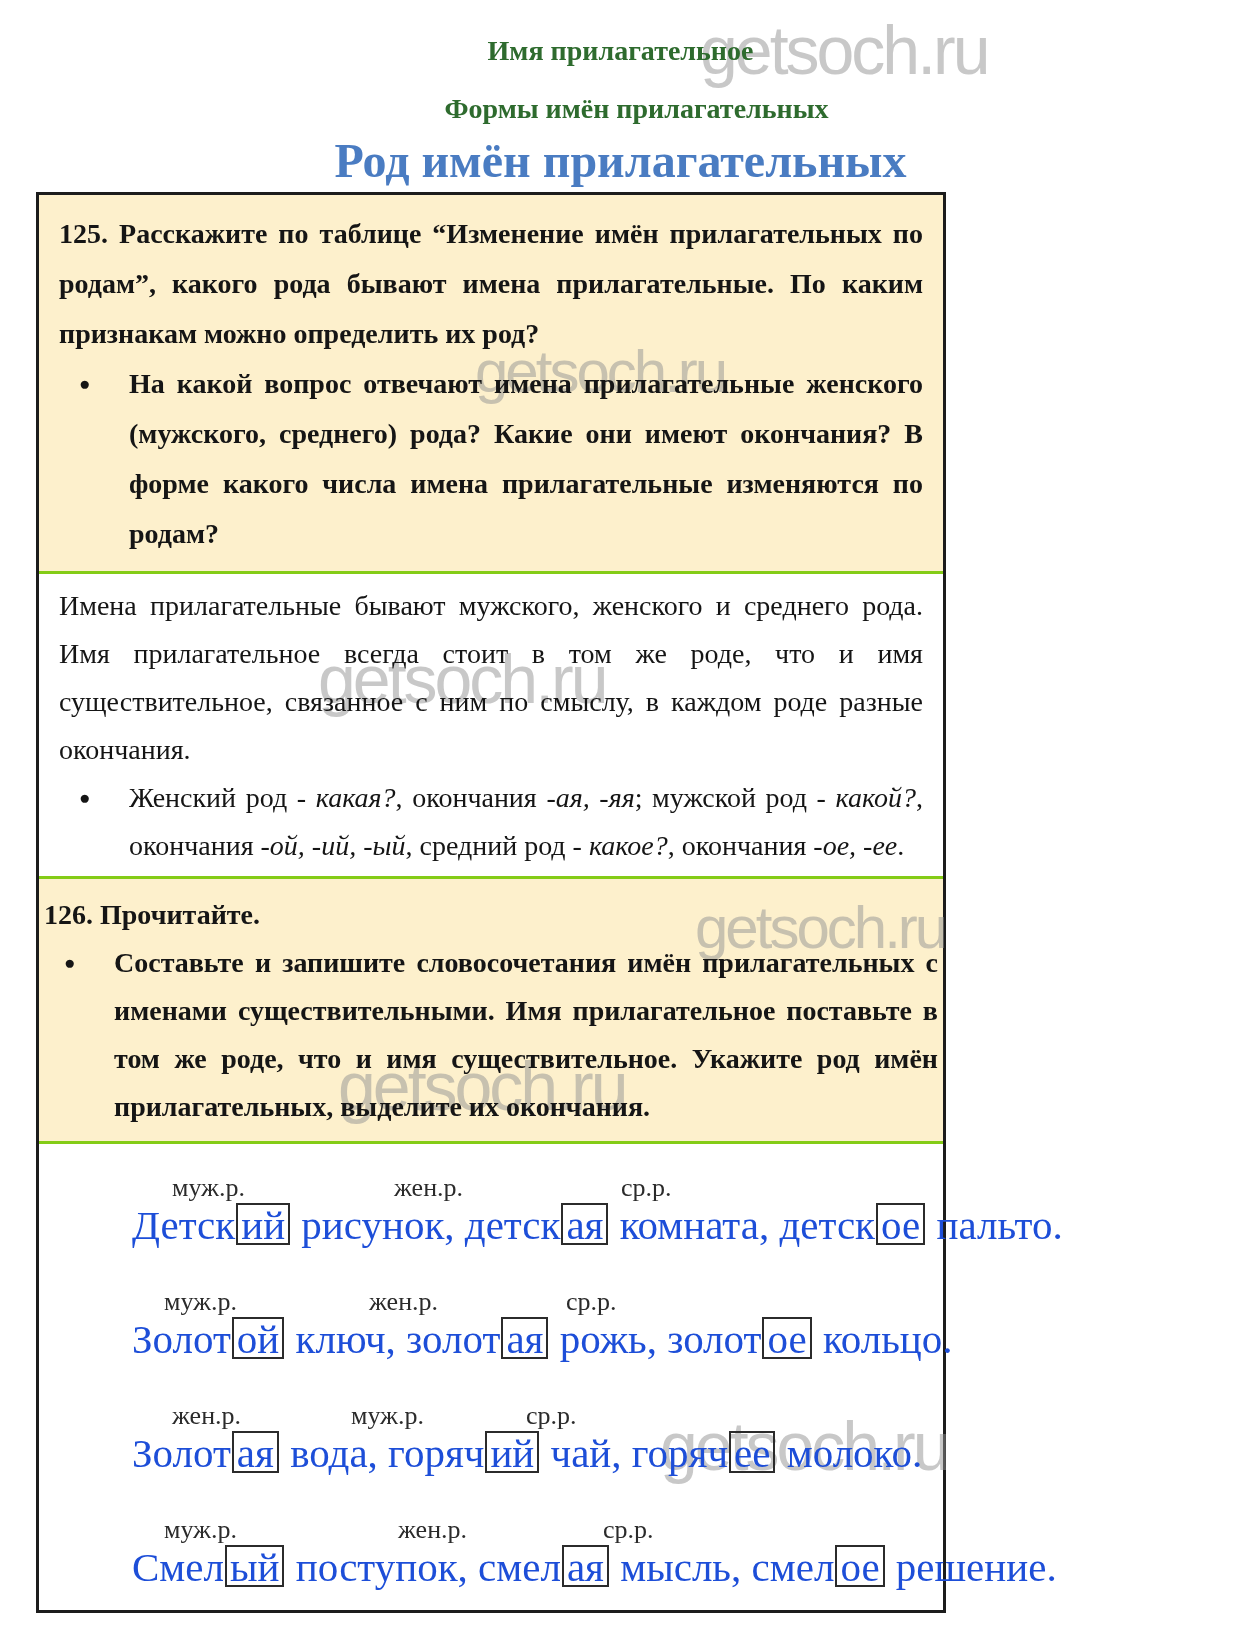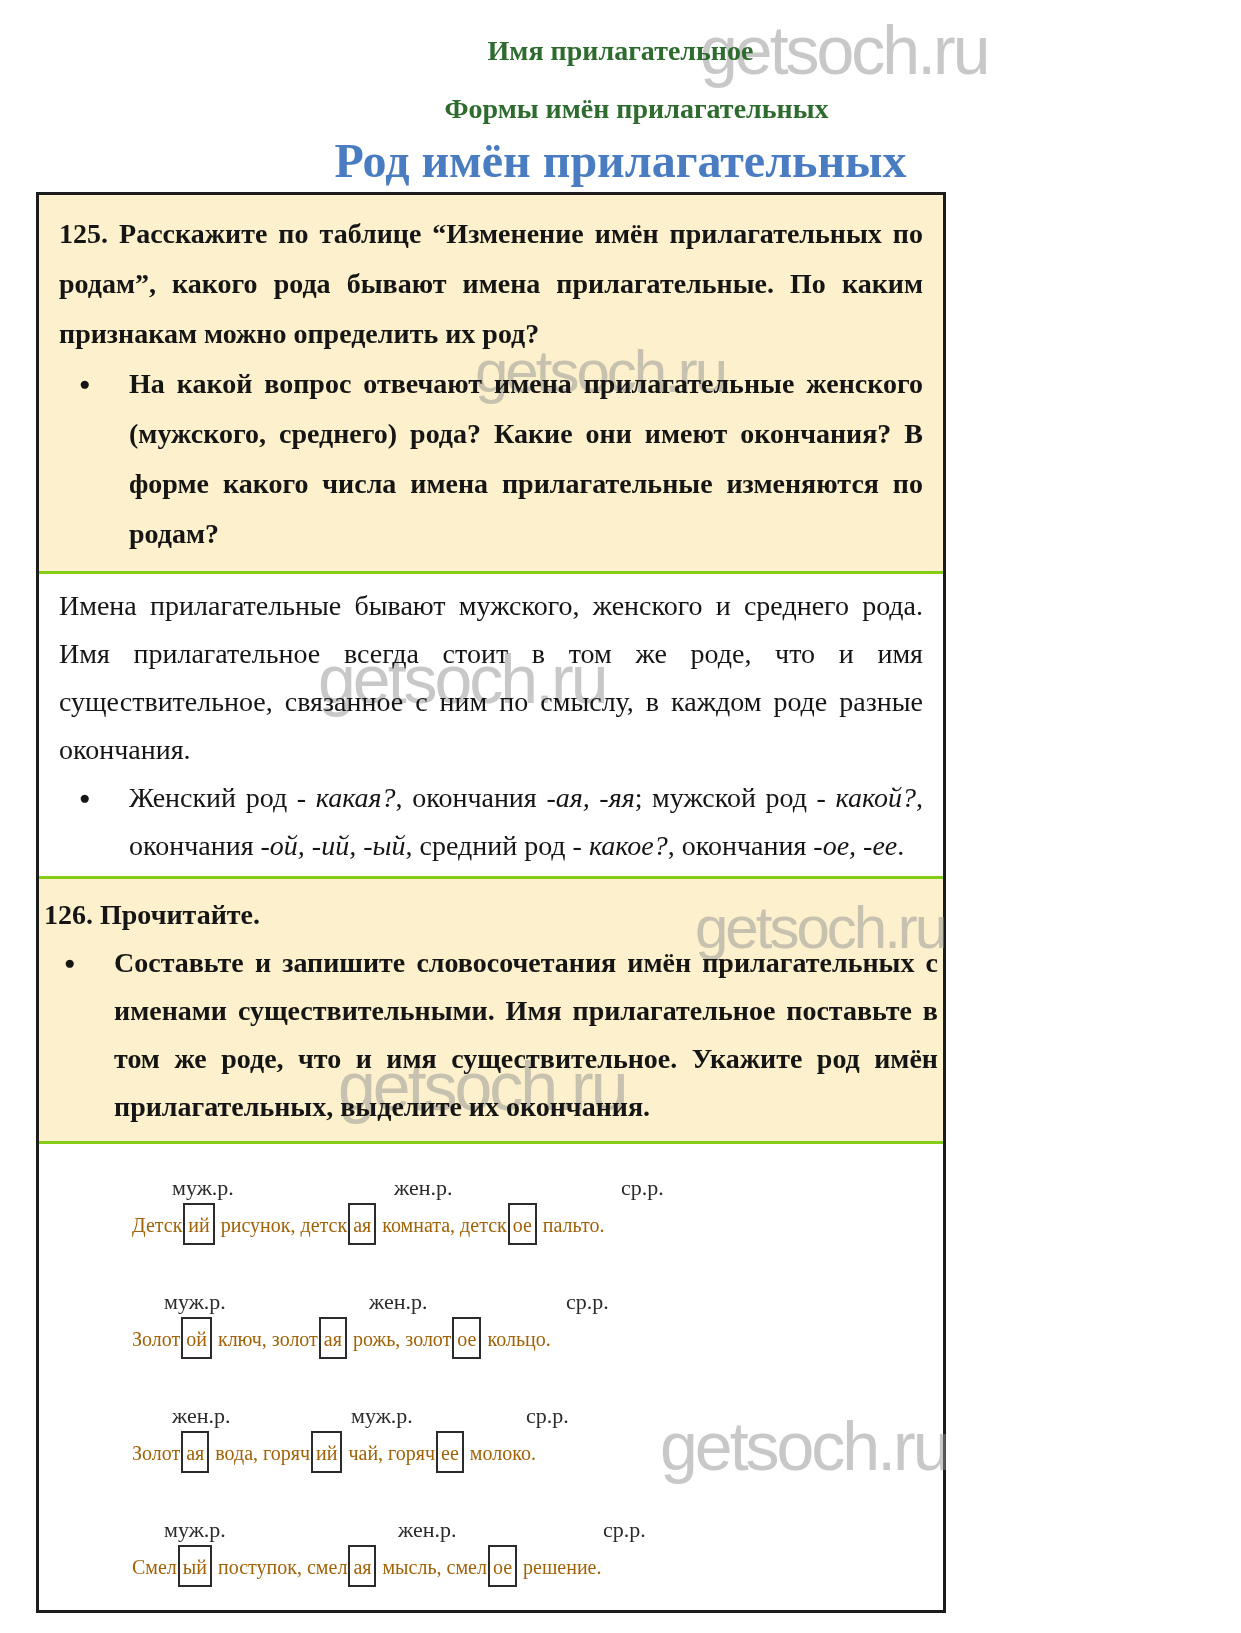--- a/index.html
+++ b/index.html
@@ -58,23 +58,23 @@
   .bullet-row p { flex: 1 1 auto; }
   .closing { margin-left: 70px; }
   
   .sec-answers { padding: 26px 20px 20px; }
   .answer-group { margin-left: 73px; margin-bottom: 36px; }
   .answer-group.extra-gap { margin-top: 10px; }
   .answer-group:last-child { margin-bottom: 0; }
   .label-row { position: relative; height: 32px; }
   .glabel {
     position: absolute; bottom: 2px;
-    font-size: 22px; line-height: 24px; color: #2b2b2b;
+    font-size: 26px; line-height: 24px; color: #2b2b2b;
   }
-  .phrase-row { font-size: 20px; line-height: 46px; color: #a16207; white-space: nowrap; }
+  .phrase-row { font-size: 41px; line-height: 46px; color: #1d4ed8; white-space: nowrap; }
   .ending-box {
     display: inline-block;
     border: 2px solid #2b2b2b;
     padding: 5px 3px 3px;
     margin: 0 1px;
     line-height: 30px;
   }
 </style>
 </head>
 <body>

